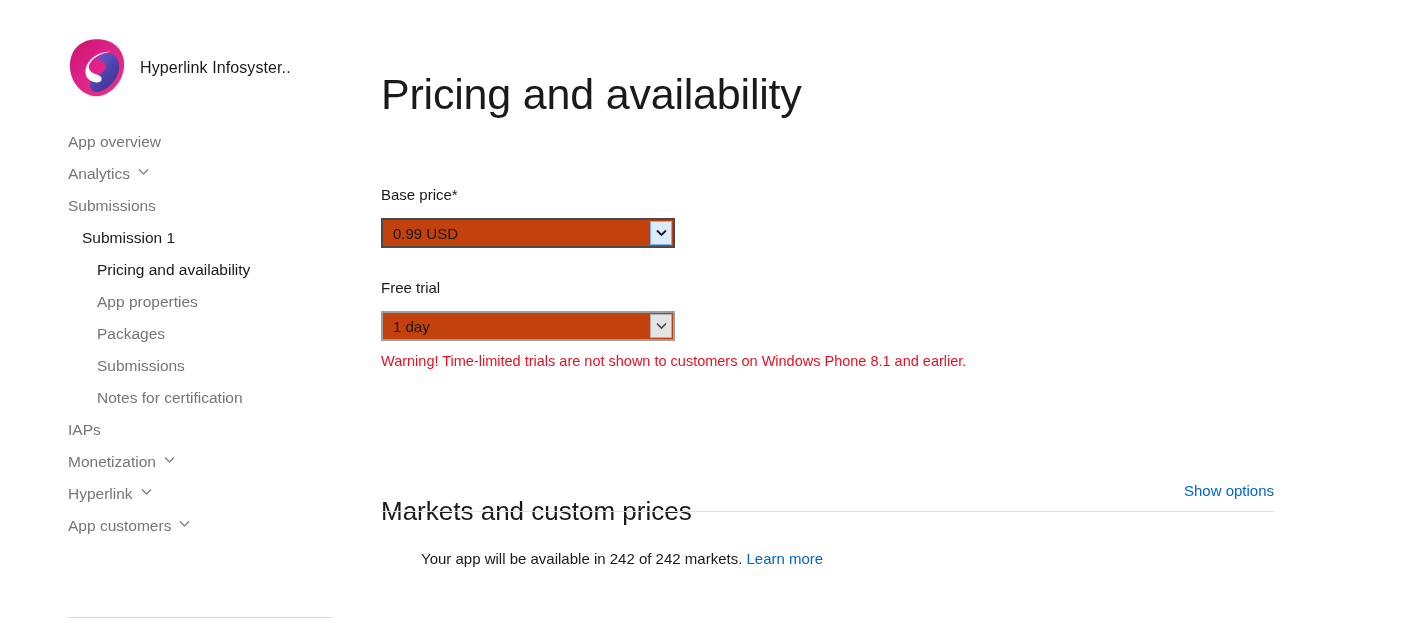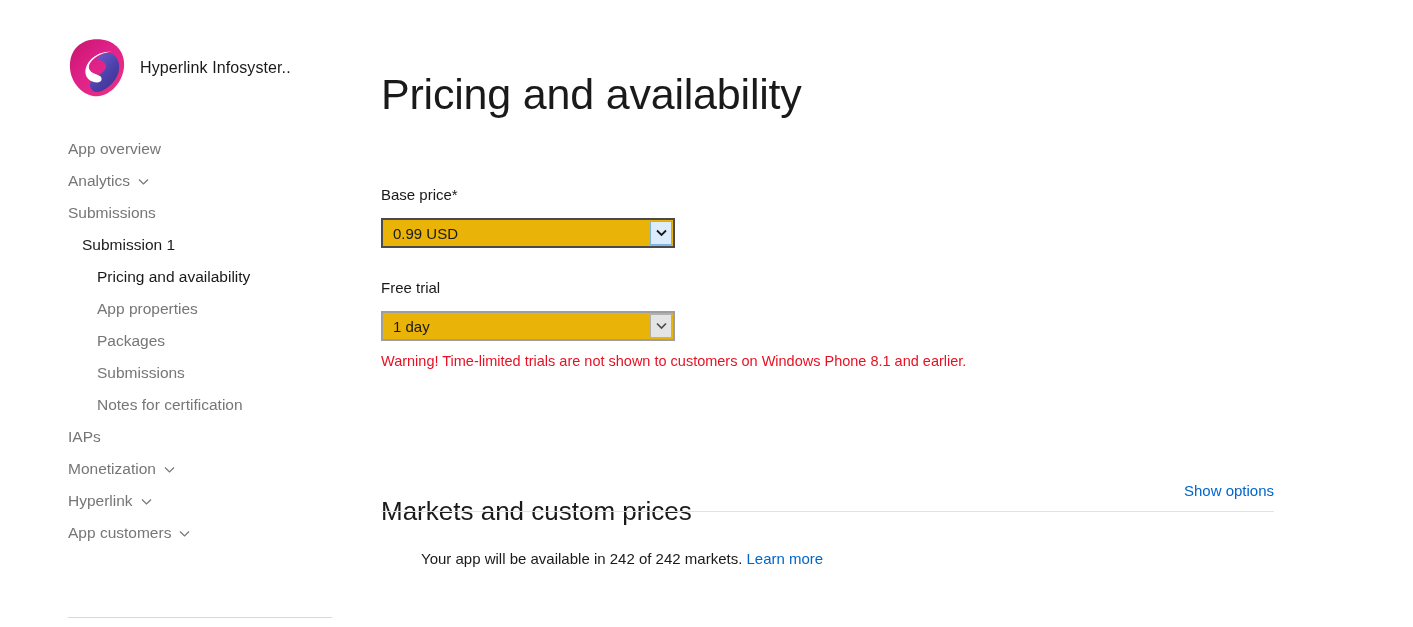--- a/index.html
+++ b/index.html
@@ -49,21 +49,20 @@
   }
 
   #nav {
     position: absolute;
     left: 0;
     top: 133px;
     width: 360px;
   }
   .nav-item {
     display: flex;
-    align-items: center;
     height: 32px;
     font-size: 15.5px;
     font-weight: 400;
     color: #767676;
     white-space: nowrap;
     cursor: pointer;
     user-select: none;
   }
   .nav-item.lvl0 { padding-left: 68px; }
   .nav-item.lvl1 { padding-left: 82px; }
@@ -118,21 +117,21 @@
   #base-price-label { left: 0; top: 186px; }
   #free-trial-label { left: 0; top: 279px; }
 
   
   .select-box {
     position: absolute;
     left: 0;
     width: 294px;
     height: 30px;
     box-sizing: border-box;
-    background: #eab308;
+    background: #c2410c;
     display: flex;
     align-items: stretch;
     cursor: pointer;
     user-select: none;
   }
   #base-price-select {
     top: 218px;
     border: 2px solid #4a4a4a;
   }
   #free-trial-select {

